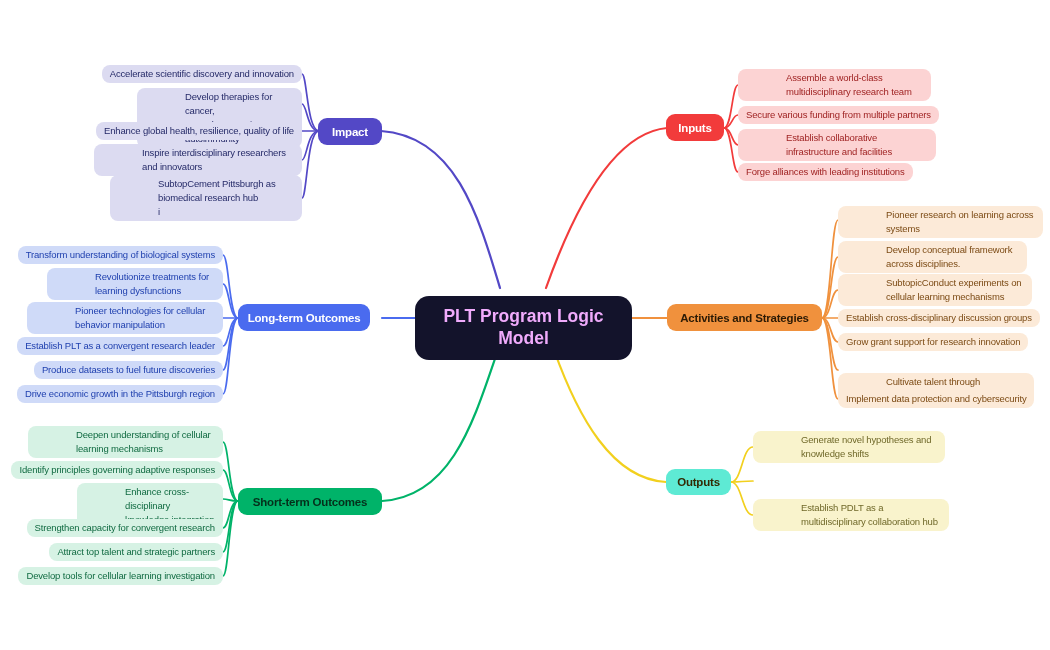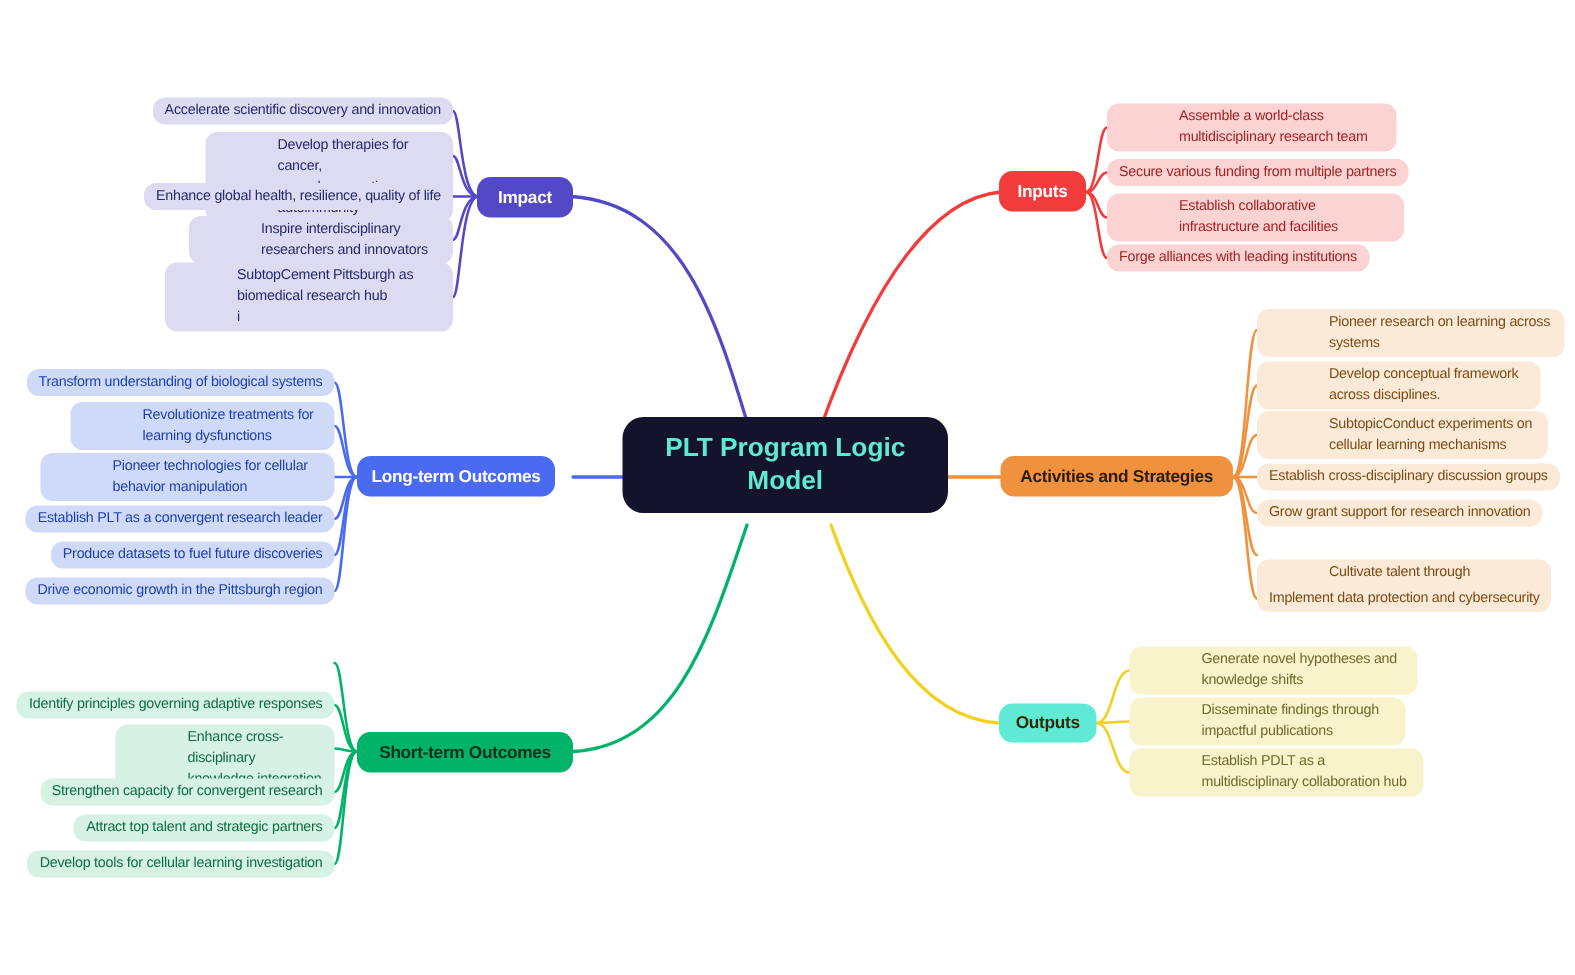--- a/index.html
+++ b/index.html
@@ -24,22 +24,22 @@
   .branch{position:absolute;display:flex;align-items:center;justify-content:center;
           font-weight:bold;font-size:11.5px;letter-spacing:-0.2px;border-radius:9px;
           box-sizing:border-box;white-space:nowrap;}
   .b0.branch{background:#5348c6;color:#ffffff;}
   .b1.branch{background:#f23b3b;color:#ffffff;}
   .b2.branch{background:#4a6bef;color:#ffffff;}
   .b3.branch{background:#f0913d;color:#2b1a05;}
   .b4.branch{background:#00b369;color:#04301b;}
   .b5.branch{background:#5eead4;color:#332a04;}
 
-  .center-node{position:absolute;left:415px;top:278px;width:217px;height:64px;
-          background:#13132b;color:#5eead4;border-radius:14px;display:flex;
+  .center-node{position:absolute;left:415px;top:296px;width:217px;height:64px;
+          background:#13132b;color:#f0abfc;border-radius:14px;display:flex;
           align-items:center;justify-content:center;text-align:center;
           font-size:17.5px;font-weight:bold;line-height:1.25;padding:0 14px;
           box-sizing:border-box;}
 </style>
 </head>
 <body>
 
 <div class="canvas">
 
   <svg class="links" width="1050" height="650" viewBox="0 0 1050 650">
@@ -94,21 +94,21 @@
   <div class="branch b0" style="left:318px;top:118px;width:64px;height:27px;">Impact</div>
   <div class="branch b1" style="left:666px;top:114px;width:58px;height:27px;">Inputs</div>
   <div class="branch b2" style="left:238px;top:304px;width:132px;height:27px;">Long-term Outcomes</div>
   <div class="branch b3" style="left:667px;top:304px;width:155px;height:27px;">Activities and Strategies</div>
   <div class="branch b4" style="left:238px;top:488px;width:144px;height:27px;">Short-term Outcomes</div>
   <div class="branch b5" style="left:666px;top:469px;width:65px;height:26px;">Outputs</div>
 
   <div class="leaf b0" style="top:65px;right:748px;">Accelerate scientific discovery and innovation</div>
   <div class="leaf b0 wrap" style="top:88px;right:748px;width:165px;">Develop therapies for cancer, neurodegeneration, autoimmunity</div>
   <div class="leaf b0" style="top:122px;right:748px;">Enhance global health, resilience, quality of life</div>
-  <div class="leaf b0 wrap" style="top:144px;right:748px;width:176px;">Inspire interdisciplinary researchers and innovators</div>
+  <div class="leaf b0 wrap" style="top:144px;right:748px;width:208px;">Inspire interdisciplinary researchers and innovators</div>
   <div class="leaf b0 wrap" style="top:175px;right:748px;width:192px;">SubtopCement Pittsburgh as biomedical research hub
 i</div>
 
   <div class="leaf b1 wrap" style="top:69px;left:738px;width:193px;">Assemble a world-class multidisciplinary research team</div>
   <div class="leaf b1" style="top:106px;left:738px;">Secure various funding from multiple partners</div>
   <div class="leaf b1 wrap" style="top:129px;left:738px;width:198px;">Establish collaborative infrastructure and facilities</div>
   <div class="leaf b1" style="top:163px;left:738px;">Forge alliances with leading institutions</div>
 
   <div class="leaf b2" style="top:246px;right:827px;">Transform understanding of biological systems</div>
   <div class="leaf b2 wrap" style="top:268px;right:827px;width:176px;">Revolutionize treatments for learning dysfunctions</div>
@@ -118,23 +118,23 @@
   <div class="leaf b2" style="top:385px;right:827px;">Drive economic growth in the Pittsburgh region</div>
 
   <div class="leaf b3 wrap" style="top:206px;left:838px;width:205px;min-height:28px;">Pioneer research on learning across systems</div>
   <div class="leaf b3 wrap" style="top:241px;left:838px;width:189px;">Develop conceptual framework across disciplines.</div>
   <div class="leaf b3 wrap" style="top:274px;left:838px;width:194px;">SubtopicConduct experiments on cellular learning mechanisms</div>
   <div class="leaf b3" style="top:309px;left:838px;">Establish cross-disciplinary discussion groups</div>
   <div class="leaf b3" style="top:333px;left:838px;">Grow grant support for research innovation</div>
   <div class="leaf b3 wrap" style="top:373px;left:838px;width:196px;">Cultivate talent through interdisciplinary training</div>
   <div class="leaf b3" style="top:390px;left:838px;">Implement data protection and cybersecurity</div>
 
+  <div class="leaf b4 wrap" style="top:426px;right:827px;width:195px;">Deepen understanding of cellular learning mechanisms</div>
   <div class="leaf b4" style="top:461px;right:827px;text-align:center;">Identify principles governing adaptive responses</div>
   <div class="leaf b4 wrap" style="top:483px;right:827px;width:146px;">Enhance cross-disciplinary knowledge integration</div>
   <div class="leaf b4" style="top:519px;right:827px;">Strengthen capacity for convergent research</div>
   <div class="leaf b4" style="top:543px;right:827px;">Attract top talent and strategic partners</div>
   <div class="leaf b4" style="top:567px;right:827px;">Develop tools for cellular learning investigation</div>
 
   <div class="leaf b5 wrap" style="top:431px;left:753px;width:192px;">Generate novel hypotheses and knowledge shifts</div>
-  <div class="leaf b5 wrap" style="top:465px;left:753px;width:184px;">Disseminate findings through impactful publications</div>
   <div class="leaf b5 wrap" style="top:499px;left:753px;width:196px;">Establish PDLT as a multidisciplinary collaboration hub</div>
 
 </div>
 
 </body></html>

